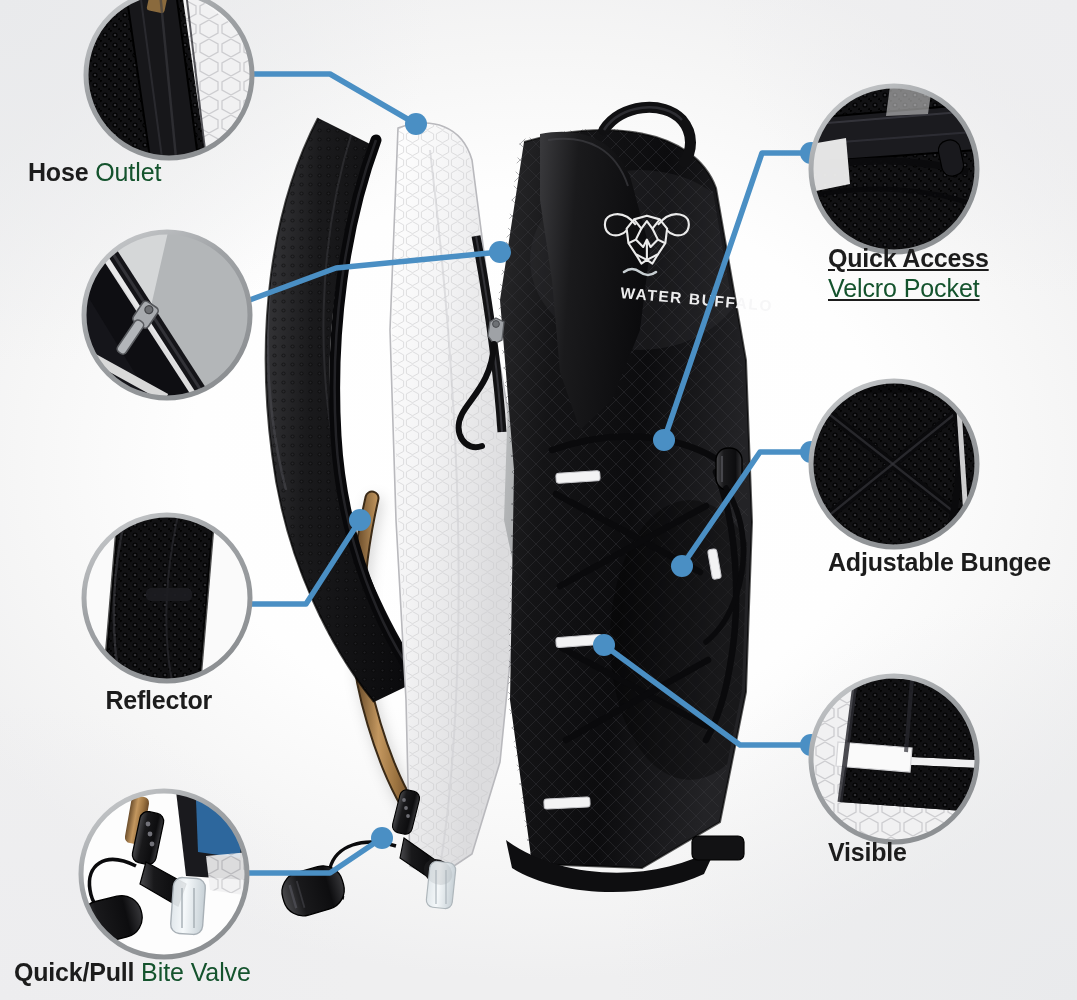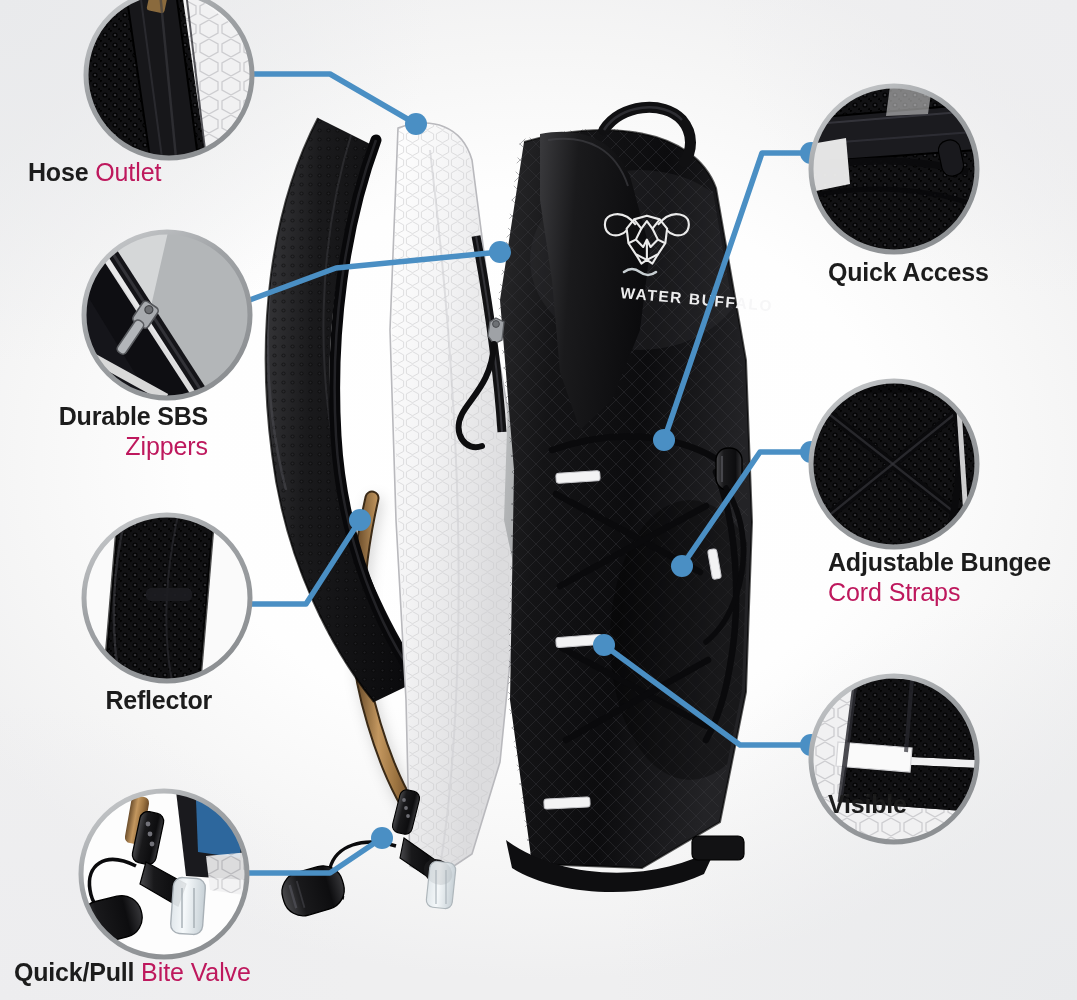--- a/index.html
+++ b/index.html
@@ -63,21 +63,21 @@
     white-space: nowrap;
   }
   .lbl-bold {
     font-weight: 700;
     font-size: 25px;
     letter-spacing: -0.2px;
   }
   .lbl-light {
     font-weight: 400;
     font-size: 25px;
-    color: #be185d;
+    color: #14532d;
     letter-spacing: -0.1px;
   }
   .lbl-inline .lbl-bold,
   .lbl-inline .lbl-light { display: inline; }
   .align-right { text-align: right; }
   .align-left  { text-align: left; }
 
   
   .l-row { display: block; }
 </style>
@@ -486,41 +486,37 @@
       <circle cx="894" cy="759" r="83" fill="none" stroke="url(#ringGrad)" stroke-width="5"></circle>
     </g>
   </svg>
 
   <div id="label-layer" class="layer" style="pointer-events:none;">
 
     <div class="callout-label lbl-inline align-left" style="left:28px; top:158px;">
       <span class="lbl-bold">Hose</span><span class="lbl-light"> Outlet</span>
     </div>
 
-    <div class="callout-label align-right" style="left:0; top:402px; width:208px;">
-      <span class="l-row lbl-bold">Durable SBS</span>
-      <span class="l-row lbl-light">Zippers</span>
-    </div>
 
     <div class="callout-label align-right" style="left:0; top:686px; width:212px;">
       <span class="l-row lbl-bold">Reflector</span>
     </div>
 
     <div class="callout-label lbl-inline align-left" style="left:14px; top:958px;">
       <span class="lbl-bold">Quick/Pull</span><span class="lbl-light"> Bite Valve</span>
     </div>
 
-    <div class="callout-label align-left" style="left:828px; top:258px;">
+    <div class="callout-label align-left" style="left:828px; top:244px;text-decoration:underline;">
       <span class="l-row lbl-bold">Quick Access</span>
+      <span class="l-row lbl-light">Velcro Pocket</span>
     </div>
 
     <div class="callout-label align-left" style="left:828px; top:548px;">
       <span class="l-row lbl-bold">Adjustable Bungee</span>
-      <span class="l-row lbl-light">Cord Straps</span>
     </div>
 
-    <div class="callout-label align-left" style="left:828px; top:790px;">
+    <div class="callout-label align-left" style="left:828px; top:838px;">
       <span class="l-row lbl-bold">Visible</span>
     </div>
 
   </div>
 
 </div>
 
 </body></html>

